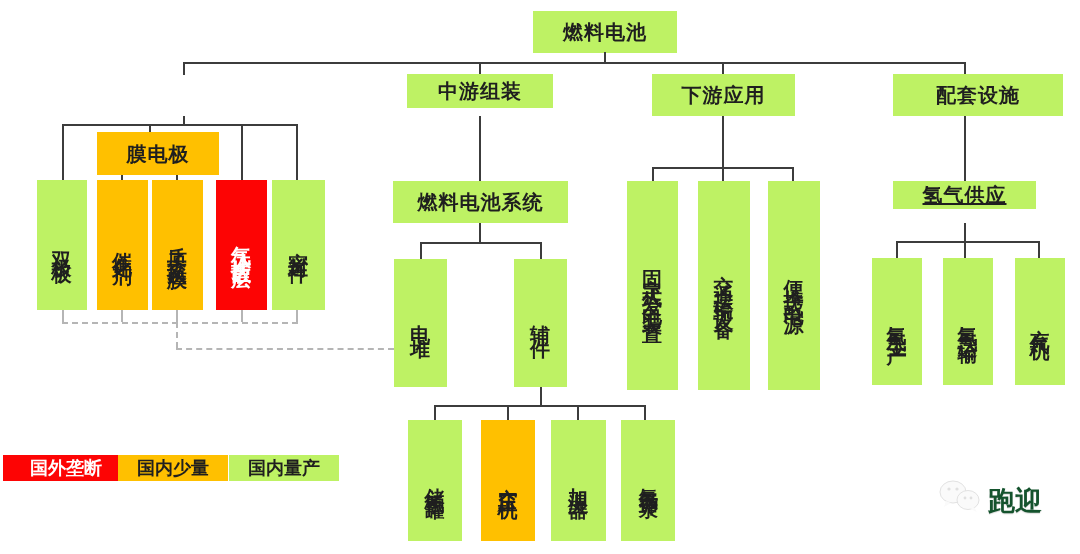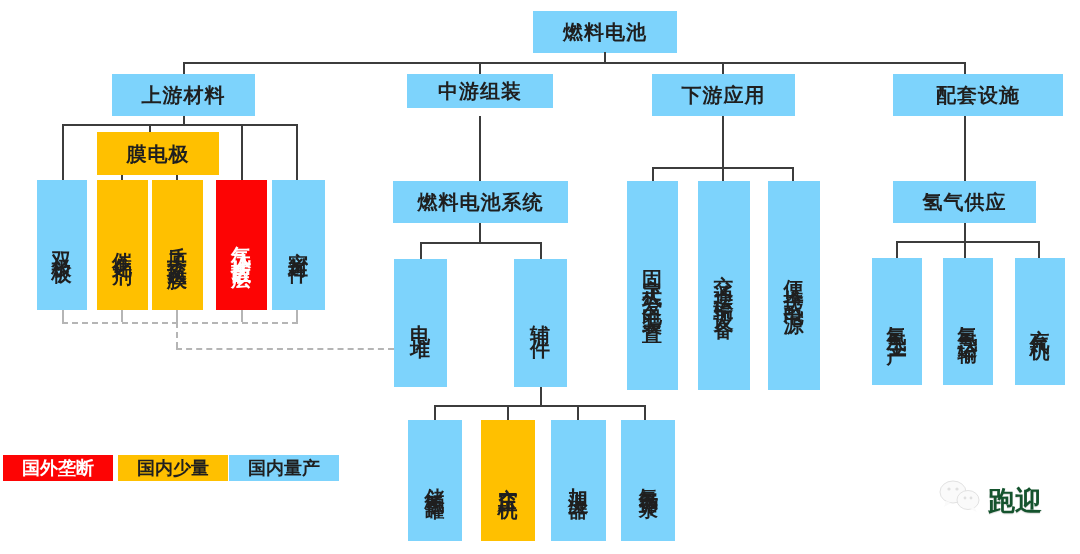--- a/index.html
+++ b/index.html
@@ -1,20 +1,20 @@
 <!DOCTYPE html>
 <html><head>
 <meta charset="utf-8">
 <style>
   html,body{margin:0;padding:0;background:#ffffff;}
   #stage{position:relative;width:1080px;height:554px;background:#ffffff;overflow:hidden;
          font-family:"Liberation Sans","DejaVu Sans",sans-serif;color:#1f1f1f;}
   .box{position:absolute;display:flex;align-items:center;justify-content:center;
        font-weight:600;font-size:20px;letter-spacing:1px;text-align:center;line-height:1.2;}
-  .blue{background:#7dd3fc;}
+  .blue{background:#bef264;}
   .yellow{background:#ffc000;}
   .red{background:#fd0404;color:#ffffff;}
   .title{font-weight:700;}
   .v{writing-mode:vertical-rl;text-orientation:upright;letter-spacing:6px;}
   .loose{letter-spacing:9px;}
   .tight{font-size:19px;letter-spacing:3px;}
   .gap2{letter-spacing:14px;}
   .cl{position:absolute;background:#3c3c3c;}
   .dlh{position:absolute;height:0;border-top:2px dashed #b5b5b5;}
   .dlv{position:absolute;width:0;border-left:2px dashed #b5b5b5;}
@@ -30,21 +30,20 @@
 
   <div class="box blue title" style="left:533px;top:11px;width:144px;height:42px;">燃料电池</div>
 
   <div class="cl" style="left:604px;top:52px;width:2px;height:11px;"></div>
   <div class="cl" style="left:183px;top:62px;width:783px;height:2px;"></div>
   <div class="cl" style="left:183px;top:63px;width:2px;height:12px;"></div>
   <div class="cl" style="left:479px;top:63px;width:2px;height:12px;"></div>
   <div class="cl" style="left:722px;top:63px;width:2px;height:12px;"></div>
   <div class="cl" style="left:964px;top:63px;width:2px;height:12px;"></div>
 
-  <div class="box blue" style="left:112px;top:74px;width:143px;height:42px;">上游材料</div>
   <div class="box blue" style="left:407px;top:74px;width:146px;height:34px;">中游组装</div>
   <div class="box blue" style="left:652px;top:74px;width:143px;height:42px;">下游应用</div>
   <div class="box blue" style="left:893px;top:74px;width:170px;height:42px;">配套设施</div>
 
   <div class="cl" style="left:183px;top:116px;width:2px;height:9px;"></div>
   <div class="cl" style="left:62px;top:124px;width:236px;height:2px;"></div>
   <div class="cl" style="left:62px;top:124px;width:2px;height:56px;"></div>
   <div class="cl" style="left:149px;top:124px;width:2px;height:8px;"></div>
   <div class="cl" style="left:241px;top:124px;width:2px;height:56px;"></div>
   <div class="cl" style="left:296px;top:124px;width:2px;height:56px;"></div>
@@ -97,26 +96,26 @@
   <div class="box blue v loose" style="left:698px;top:181px;width:52px;height:209px;">交通运输设备</div>
   <div class="box blue v loose" style="left:768px;top:181px;width:52px;height:209px;">便携式电源</div>
 
   <div class="cl" style="left:964px;top:116px;width:2px;height:65px;"></div>
   <div class="cl" style="left:964px;top:223px;width:2px;height:18px;"></div>
   <div class="cl" style="left:896px;top:241px;width:144px;height:2px;"></div>
   <div class="cl" style="left:896px;top:241px;width:2px;height:17px;"></div>
   <div class="cl" style="left:964px;top:241px;width:2px;height:17px;"></div>
   <div class="cl" style="left:1038px;top:241px;width:2px;height:17px;"></div>
 
-  <div class="box blue" style="left:893px;top:181px;width:143px;height:42px;">氢气供应</div>
+  <div class="box blue" style="left:893px;top:181px;width:143px;height:28px;text-decoration:underline;">氢气供应</div>
   <div class="box blue v" style="left:872px;top:258px;width:50px;height:127px;">氢气生产</div>
   <div class="box blue v" style="left:943px;top:258px;width:50px;height:127px;">氢气运输</div>
   <div class="box blue v" style="left:1015px;top:258px;width:50px;height:127px;">充气机</div>
 
-  <div class="chip red" style="left:3px;top:455px;">国外垄断</div>
+  <div class="chip red" style="left:3px;top:455px;padding-left:8px;">国外垄断</div>
   <div class="chip yellow" style="left:118px;top:455px;">国内少量</div>
   <div class="chip blue" style="left:229px;top:455px;">国内量产</div>
 
   <div id="watermark">
     <span>
       <svg width="44" height="38" viewBox="0 0 44 38">
         <g fill="#fafafa" stroke="#e2e2e2" stroke-width="1">
           <ellipse cx="15" cy="14" rx="13" ry="11"></ellipse>
           <path d="M8 23 L6 29 L13 25 Z" stroke="none"></path>
           <ellipse cx="30" cy="22" rx="11" ry="9.5"></ellipse>

